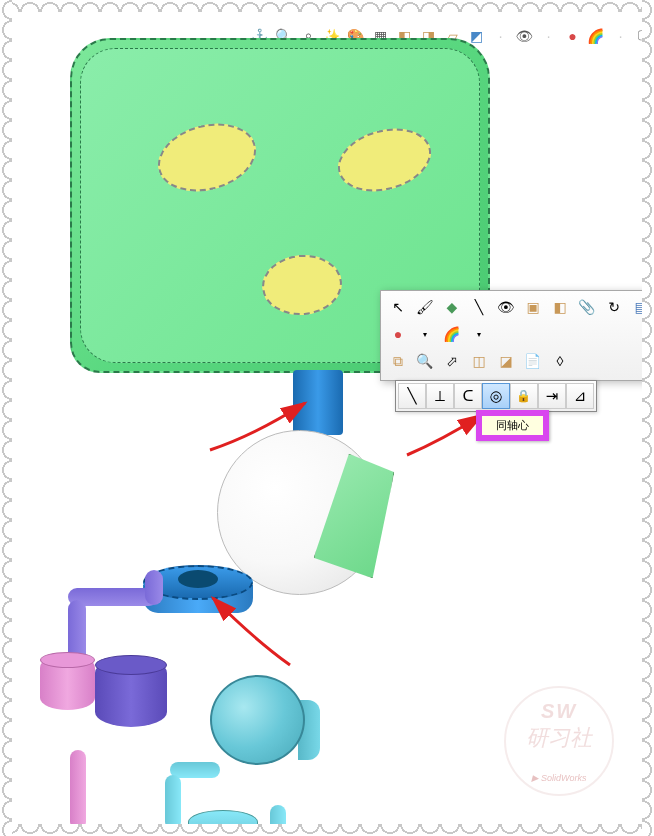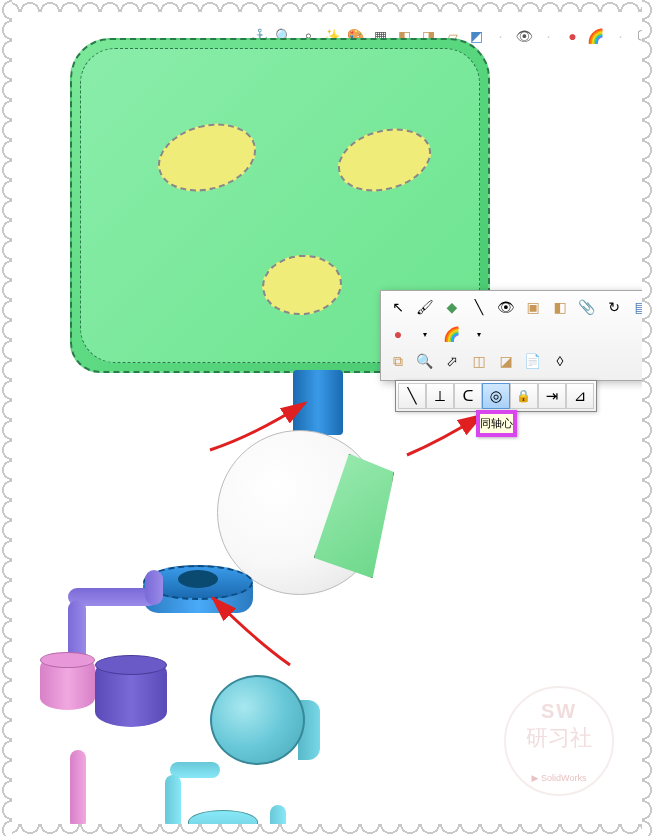--- a/index.html
+++ b/index.html
@@ -131,41 +131,42 @@
       font-size: 15px;
       background: linear-gradient(180deg, #fff, #eee);
     }
     .mate-btn.active { background: linear-gradient(180deg, #d0e8ff, #a8d0f8); border-color: #5898d8; }
     
     .tooltip {
       position: absolute;
       top: 400px;
       left: 466px;
       background: #ffffe0;
-      border: 4px solid #d946ef;
-      padding: 2px 0;
+      border: 6px solid #d946ef;
+      padding: 2px 14px;
       font-size: 11px;
       box-shadow: 1px 1px 3px rgba(0,0,0,0.3);
     }
     
     
     .watermark {
       position: absolute;
       bottom: 30px;
       right: 30px;
       width: 110px;
       height: 110px;
       border-radius: 50%;
       border: 2px solid #f0e0e0;
       display: flex;
       flex-direction: column;
       align-items: center;
       justify-content: center;
       color: #e8c8c8;
       opacity: 0.6;
+      font-style: italic;
     }
     .watermark .wm-top { font-size: 20px; font-weight: bold; letter-spacing: 2px; }
     .watermark .wm-mid { font-size: 22px; }
     .watermark .wm-bot { font-size: 9px; color: #d89898; margin-top: 20px; }
   </style>
 </head>
 <body>
 
 <div class="viewport">
 

